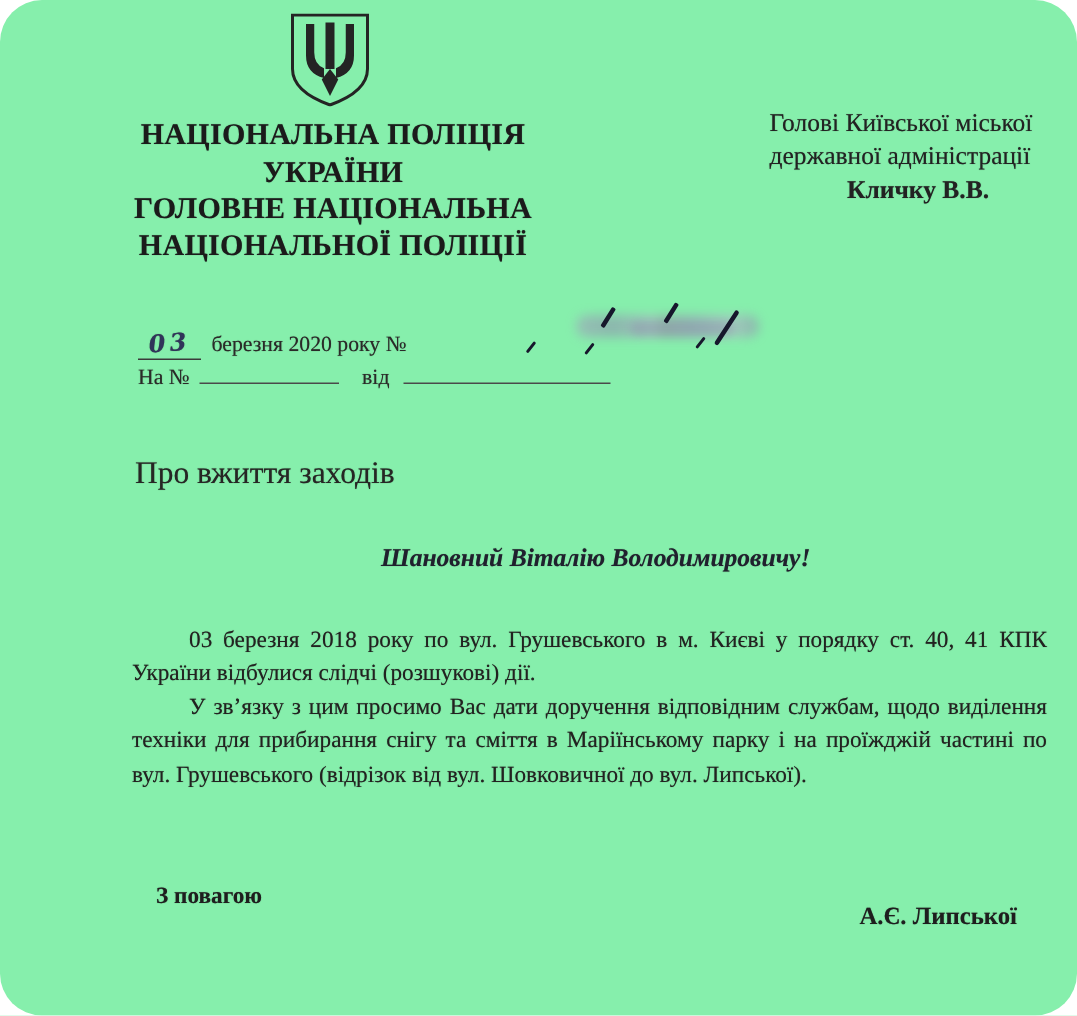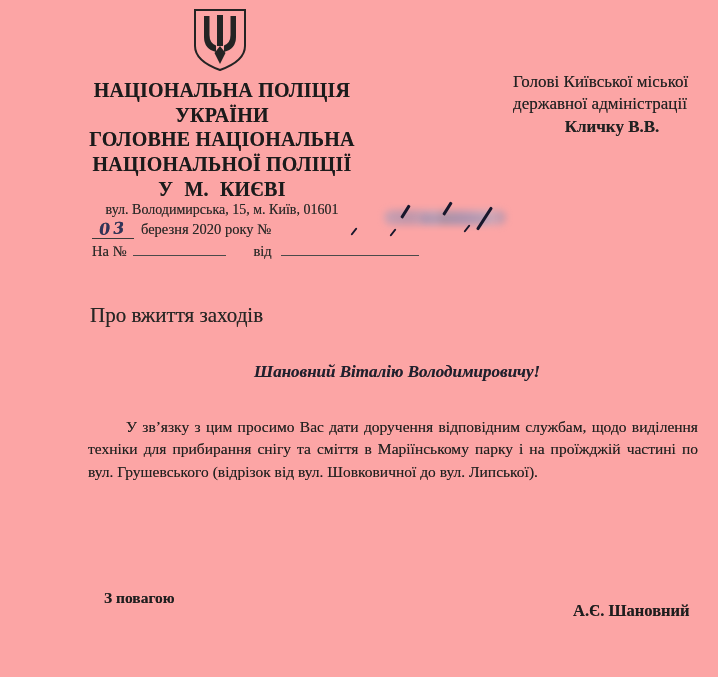--- a/index.html
+++ b/index.html
@@ -1,24 +1,25 @@
 <!DOCTYPE html>
 <html><head>
 <meta charset="utf-8">
 <style>
   html, body { margin: 0; padding: 0; background: #ffffff; }
   .page {
     position: relative;
     width: 718px;
     height: 677px;
-    background: #fca5a5;
+    background: #86efac;
     font-family: "Liberation Serif", serif;
     color: #1f1f1f;
     overflow: hidden;
     text-shadow: 0 0 0.6px rgba(30,30,30,0.55);
+    border-radius: 28px;
   }
   .abs { position: absolute; }
 
   
   .emblem { left: 193px; top: 9px; width: 54px; height: 62px; }
 
   
   .org-block {
     left: 86px; top: 78px; width: 272px;
     text-align: center;
@@ -52,21 +53,21 @@
     display: inline-block;
     width: 42px;
     margin-right: 7px;
     border-bottom: 1.5px solid #3a3a3a;
     text-align: center;
   }
   .ref-row { left: 92px; top: 242px; font-size: 14.5px; color: #2a2a28; white-space: nowrap; }
   .u-line { display: inline-block; border-bottom: 1.3px solid #4a4a4a; height: 13px; vertical-align: baseline; }
   .u1 { width: 93px; margin-left: 7px; }
   .u2 { width: 138px; margin-left: 9px; }
-  .vid-label { margin-left: 27px; }
+  .vid-label { margin-left: 15px; }
 
   
   .redaction {
     left: 384px; top: 210px; width: 122px; height: 15px;
     background: linear-gradient(90deg, #a39dbd 0%, #8f89ad 20%, #b3aec9 45%, #948fa0 0, #9a94b8 65%, #b8b3cc 85%, #8d87ab 100%);
     border-radius: 8px;
     opacity: 0.55;
     filter: blur(3.5px);
   }
   .redaction2 {
@@ -132,24 +133,22 @@
         <circle cx="27" cy="26" r="2.4"></circle>
       </g>
     </svg>
   </div>
 
   <div class="abs org-block">
     <div>НАЦІОНАЛЬНА ПОЛІЦІЯ</div>
     <div>УКРАЇНИ</div>
     <div>ГОЛОВНЕ НАЦІОНАЛЬНА</div>
     <div>НАЦІОНАЛЬНОЇ ПОЛІЦІЇ</div>
-    <div class="org-line-last">У М. КИЄВІ</div>
   </div>
 
-  <div class="abs address-line">вул. Володимирська, 15, м. Київ, 01601</div>
 
   <div class="abs date-row">
     <span class="day-underline"><span class="hand-day">03</span></span><span>березня 2020 року №</span>
   </div>
 
   <div class="abs redaction"></div>
   <div class="abs redaction2"></div>
   <div class="abs pen-mark pm-a"></div>
   <div class="abs pen-mark pm-b"></div>
   <div class="abs pen-mark pm-big"></div>
@@ -165,19 +164,20 @@
     <div>Голові Київської міської</div>
     <div>державної адміністрації</div>
     <div class="recipient-name">Кличку В.В.</div>
   </div>
 
   <div class="abs subject">Про вжиття заходів</div>
 
   <div class="abs salutation">Шановний Віталію Володимировичу!</div>
 
   <div class="abs body-text">
+    <p>03 березня 2018 року по вул. Грушевського в м. Києві у порядку ст. 40, 41 КПК України відбулися слідчі (розшукові) дії.</p>
     <p>У зв’язку з цим просимо Вас дати доручення відповідним службам, щодо виділення техніки для прибирання снігу та сміття в Маріїнському парку і на проїжджій частині по вул. Грушевського (відрізок від вул. Шовковичної до вул. Липської).</p>
   </div>
 
   <div class="abs closing-regards">З повагою</div>
-  <div class="abs closing-name">А.Є. Шановний</div>
+  <div class="abs closing-name">А.Є. Липської</div>
 
 </div>
 
 </body></html>

